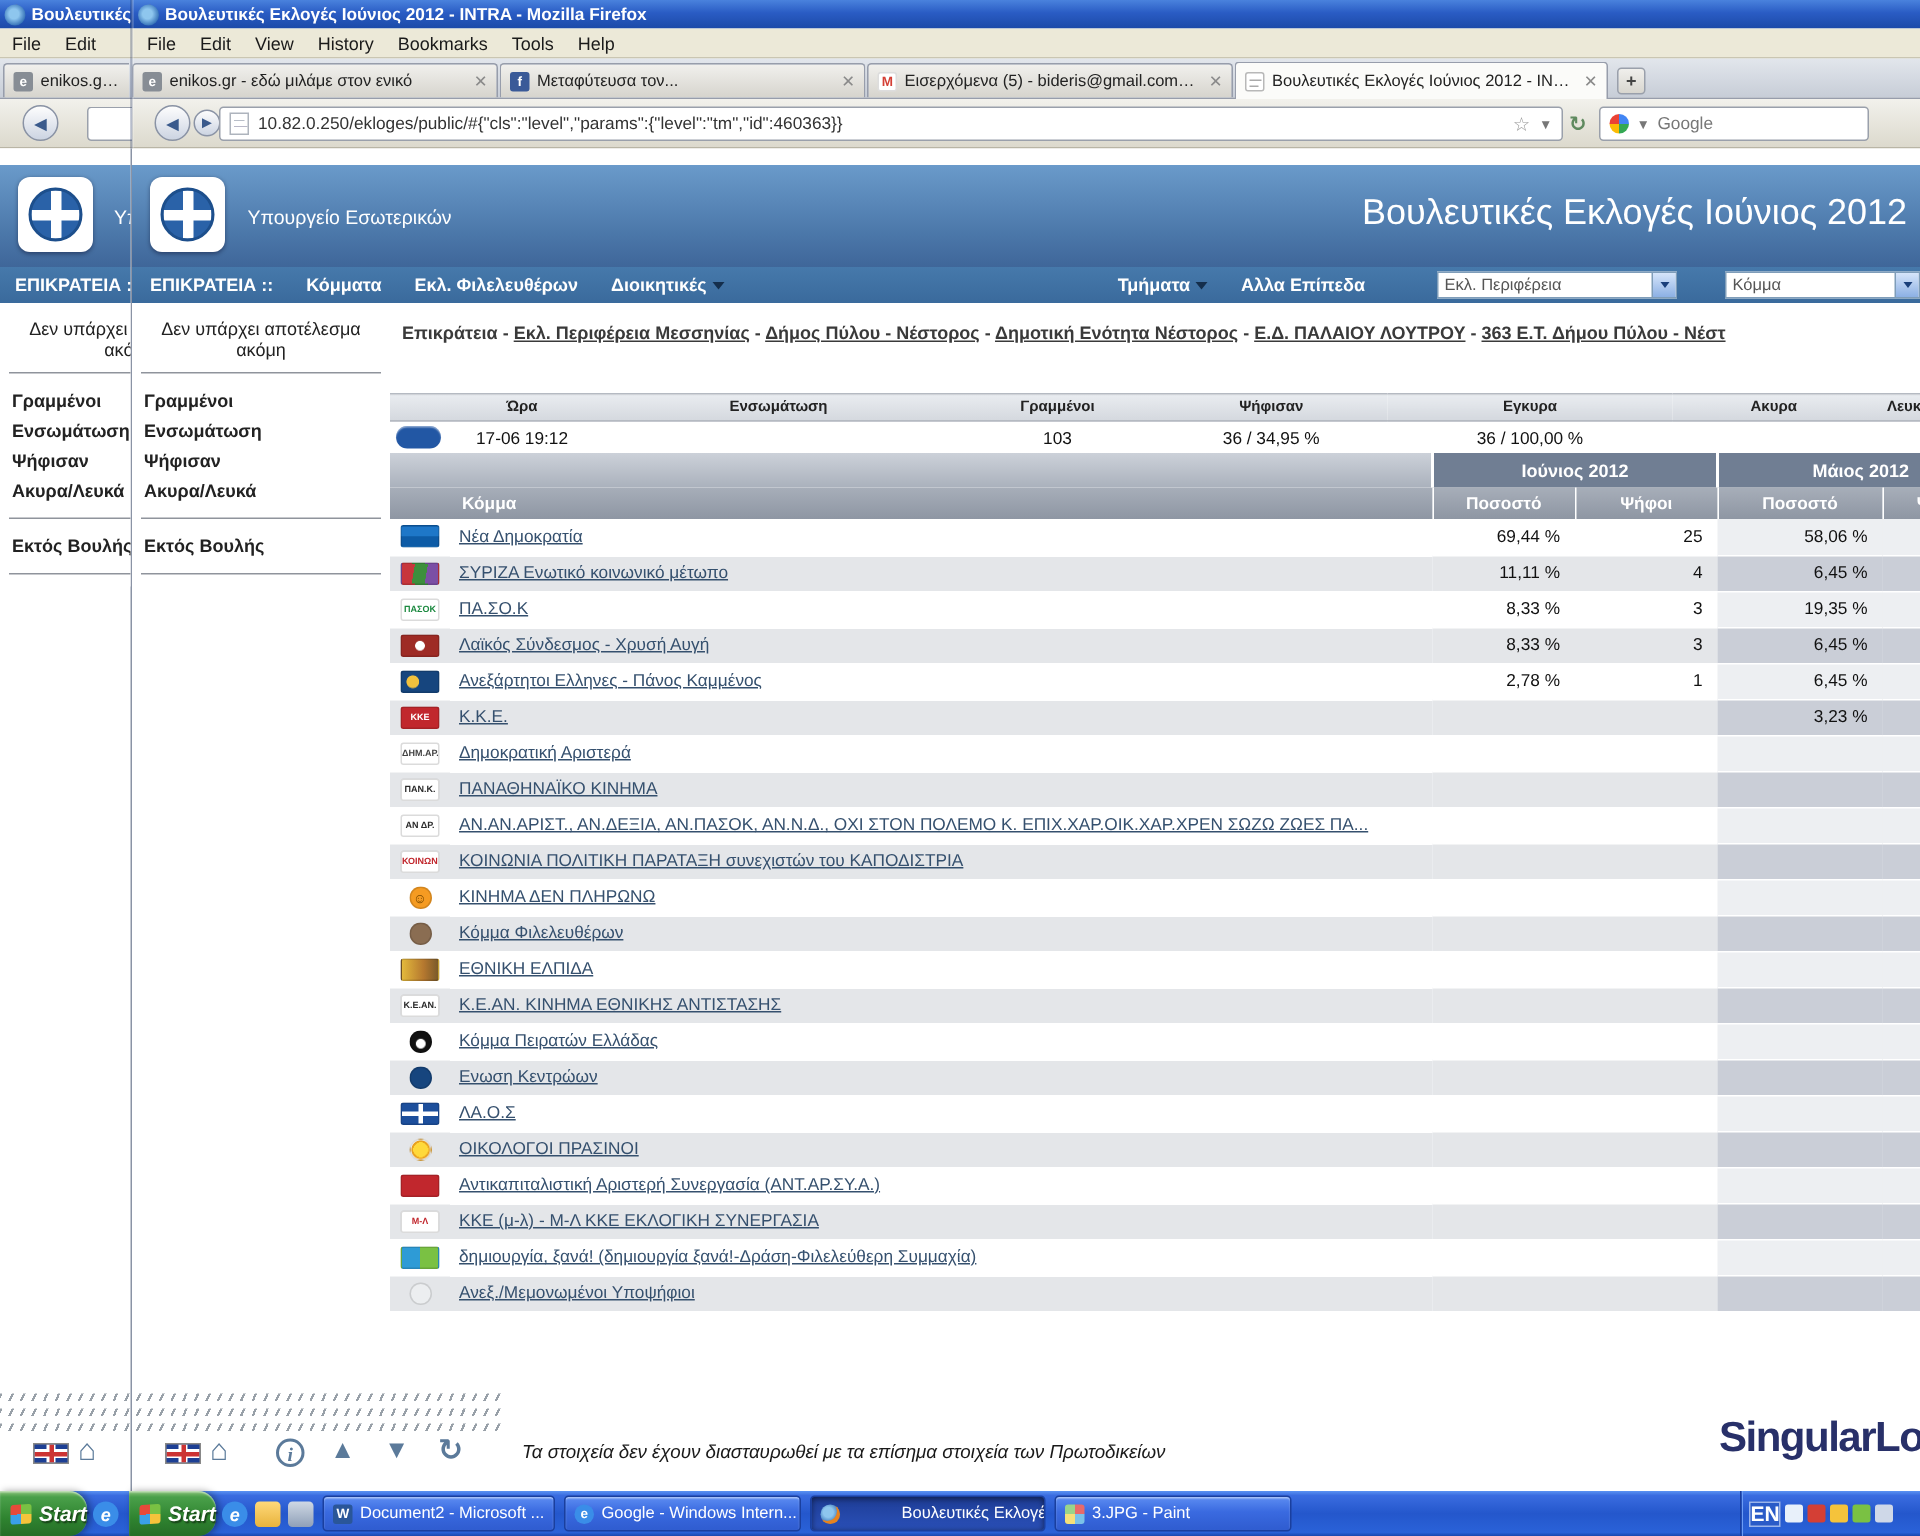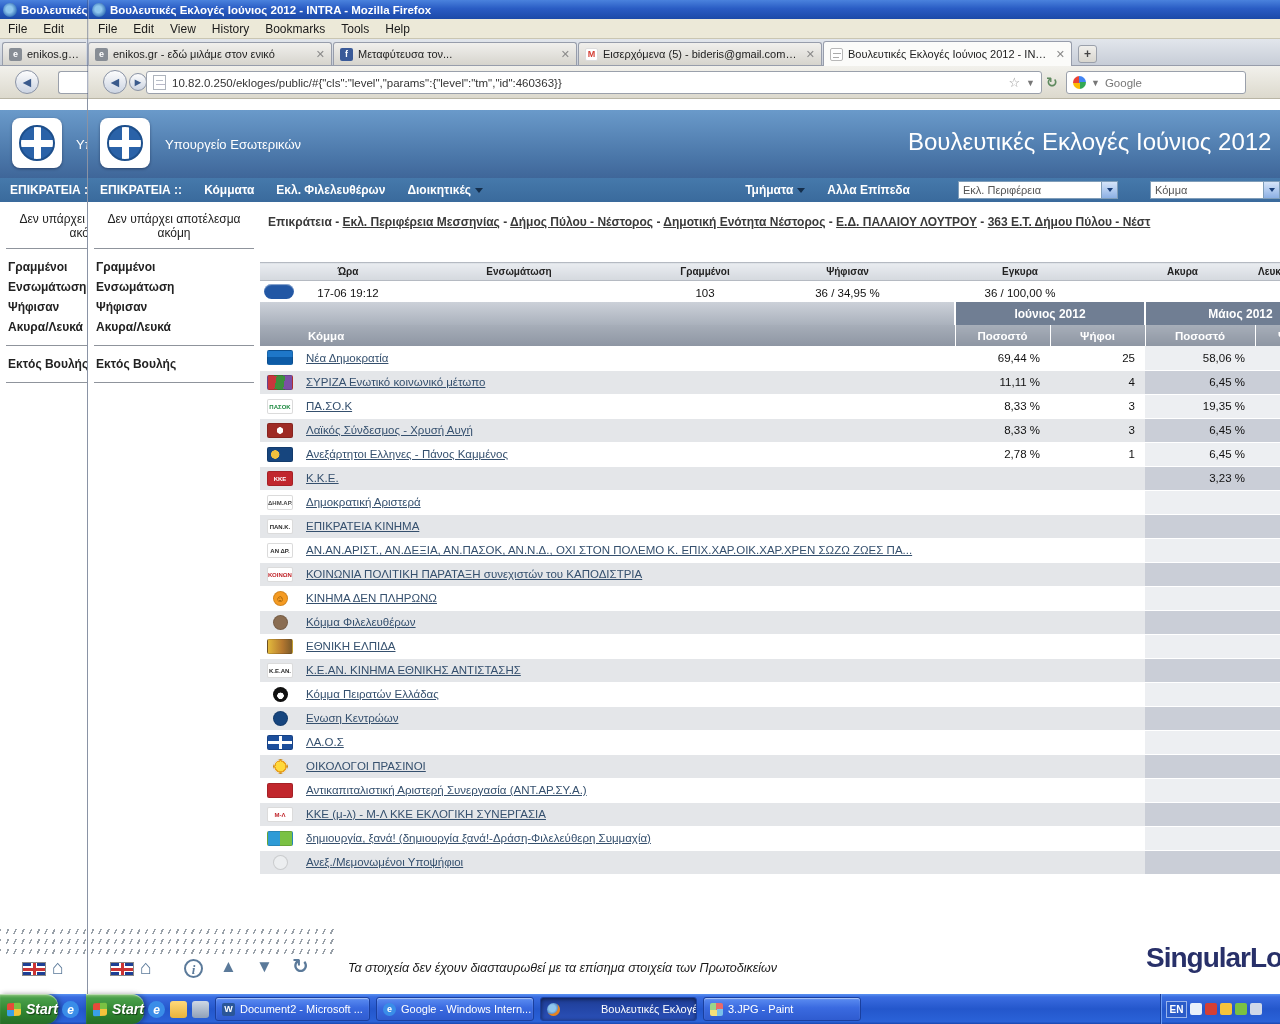--- a/index.html
+++ b/index.html
@@ -185,21 +185,21 @@
   .ql{position:absolute;top:7px;width:17px;height:17px;border-radius:3px;display:flex;align-items:center;
     justify-content:center;color:#fff;font-weight:bold;font-size:12px;font-style:italic;}
   .task-btn{position:absolute;top:3px;height:24px;border:1px solid #1a3f9e;border-radius:3px;color:#fff;
     font-size:11px;display:flex;align-items:center;gap:5px;padding:0 6px;overflow:hidden;white-space:nowrap;
     background:linear-gradient(180deg,#5c8df2,#3a6ae0 45%,#2f5cd0);box-shadow:inset 0 1px 1px rgba(255,255,255,.5);}
   .task-btn.active{background:linear-gradient(180deg,#1e3d96,#2a50b8);box-shadow:inset 0 1px 4px rgba(0,0,0,.55);gap:41px;}
   .tb-ico{width:13px;height:13px;flex:none;border-radius:2px;display:flex;align-items:center;justify-content:center;
     font-size:9px;font-weight:bold;color:#fff;}
   .tray{position:absolute;right:0;top:0;width:120px;height:30px;border-left:1px solid #1a3f9e;
     box-shadow:inset 1px 0 0 #6b9cf5;display:flex;align-items:center;gap:3px;padding-left:5px;}
-  .lang{width:21px;height:17px;background:#2a5bc8;border:1px solid #9ab4ea;color:#fff;font-size:10px;
+  .lang{width:21px;height:17px;background:#2a5bc8;border:1px solid #9ab4ea;color:#fff;font-size:14px;
     font-weight:bold;text-align:center;line-height:15px;}
   .tray-ico{width:12px;height:12px;border-radius:2px;flex:none;}
 </style>
 </head>
 <body>
 
 <div id="screen">
 
   <div class="titlebar">
     <div class="tb-part tb-bg">
@@ -498,21 +498,21 @@
     <td class="c-icon"><span class="party-icon" style="background: rgb(255, 255, 255); color: rgb(68, 68, 68);">ΔΗΜ.ΑΡ.</span></td>
     <td class="c-name"><a class="party-link">Δημοκρατική Αριστερά</a></td>
     <td class="c-num"></td>
     <td class="c-num"></td>
     <td class="c-num c-may"></td>
     <td class="c-may"></td>
   </tr>
 
   <tr>
     <td class="c-icon"><span class="party-icon" style="background: rgb(255, 255, 255); color: rgb(42, 42, 42);">ΠΑΝ.Κ.</span></td>
-    <td class="c-name"><a class="party-link">ΕΠΙΚΡΑΤΕΙΑ ΚΙΝΗΜΑ</a></td>
+    <td class="c-name"><a class="party-link">ΠΑΝΑΘΗΝΑΪΚΟ ΚΙΝΗΜΑ</a></td>
     <td class="c-num"></td>
     <td class="c-num"></td>
     <td class="c-num c-may"></td>
     <td class="c-may"></td>
   </tr>
 
   <tr>
     <td class="c-icon"><span class="party-icon" style="background: rgb(255, 255, 255); color: rgb(42, 42, 42);">ΑΝ ΔΡ.</span></td>
     <td class="c-name"><a class="party-link">ΑΝ.ΑΝ.ΑΡΙΣΤ., ΑΝ.ΔΕΞΙΑ, ΑΝ.ΠΑΣΟΚ, ΑΝ.Ν.Δ., ΟΧΙ ΣΤΟΝ ΠΟΛΕΜΟ Κ. ΕΠΙΧ.ΧΑΡ.ΟΙΚ.ΧΑΡ.ΧΡΕΝ ΣΩΖΩ ΖΩΕΣ ΠΑ...</a></td>
     <td class="c-num"></td>

